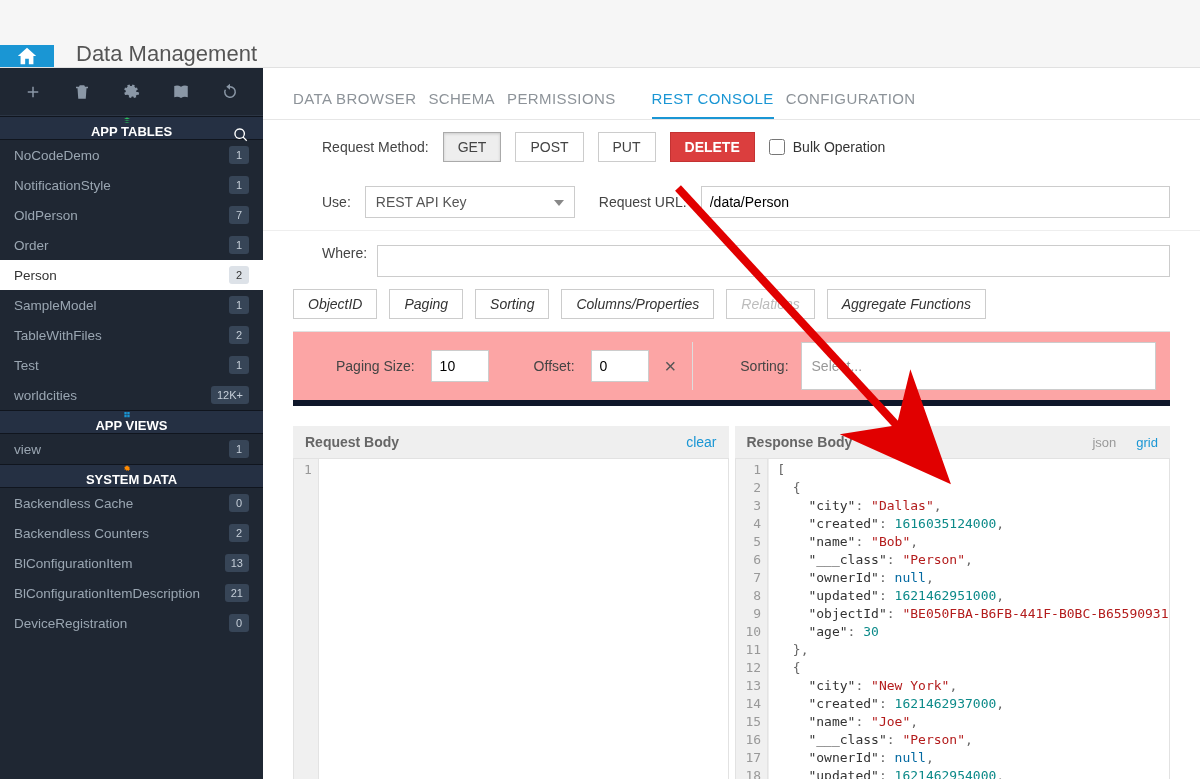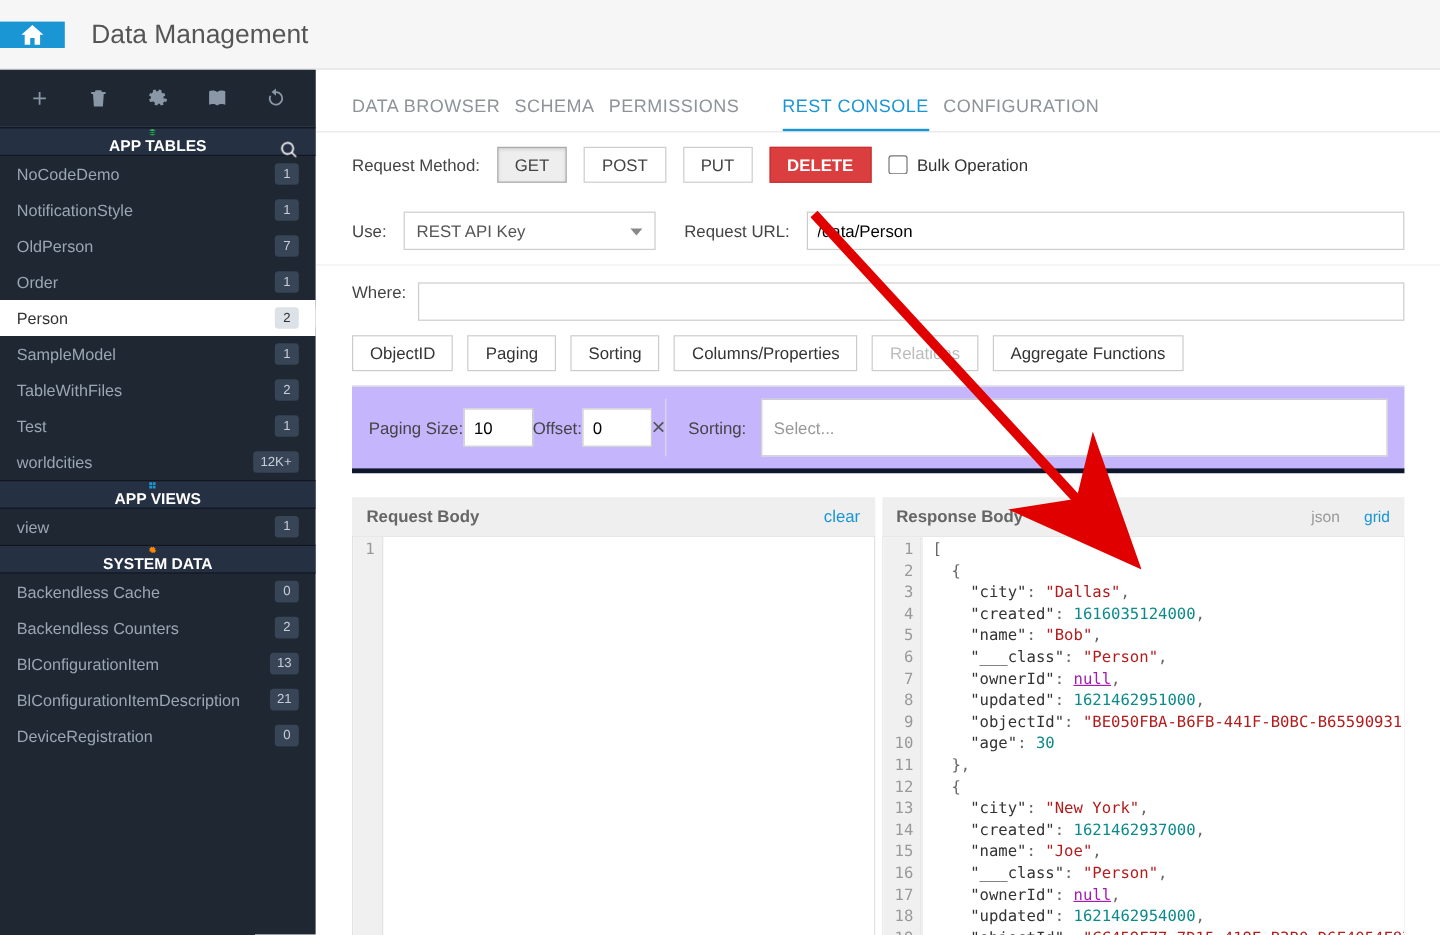--- a/index.html
+++ b/index.html
@@ -1,20 +1,20 @@
 <!DOCTYPE html>
 <html><head>
 <meta charset="utf-8">
 <style>
   * { box-sizing: border-box; margin: 0; padding: 0; }
   html, body { height: 100%; font-family: -apple-system, BlinkMacSystemFont, "Segoe UI", Helvetica, Arial, sans-serif; font-size: 14px; color:#333; }
   body { display:flex; flex-direction:column; background:#fff; }
 
   
-  .topbar { height:58px; background:#f6f6f6; border-bottom:1px solid #e1e1e1; display:flex; align-items:center; }
+  .topbar { height:68px; background:#f6f6f6; border-bottom:1px solid #e1e1e1; display:flex; align-items:flex-end; }
   .home { width:54px; background:#1a96d4; display:flex; align-items:center; justify-content:center; }
   .home svg { width:22px; height:22px; fill:#fff; }
   .page-title { display:flex; align-items:center; padding-left:22px; font-size:22px; color:#555; font-weight:400; }
 
   .page { flex:1; display:flex; min-height:0; overflow:hidden; }
 
   
   .sidebar { width:263px; background:#1f2733; color:#b6bfc9; display:flex; flex-direction:column; overflow:hidden; }
   .side-actions { height:48px; background:#1f2733; display:flex; align-items:center; justify-content:space-around; padding:0 8px; border-bottom:1px solid #2b3544; }
   .side-actions .ico { width:18px; height:18px; fill:#8a97a6; cursor:pointer; }
@@ -31,39 +31,39 @@
   .item.selected .badge { background:#dde2e8; color:#333; }
 
   
   .main { flex:1; overflow:auto; background:#fff; display:flex; flex-direction:column; position:relative; }
   .tabs { display:flex; gap:12px; padding:22px 30px 0 30px; border-bottom:1px solid #e6e6e6; }
   .tab { padding-bottom:10px; color:#8d9399; font-size:15px; letter-spacing:.4px; cursor:pointer; }
   .tab.active { color:#1a96d4; border-bottom:2px solid #1a96d4; font-weight:500;margin-left:24px; }
 
   .row { display:flex; align-items:center; gap:14px; padding:12px 30px; flex-wrap:wrap; }
   .row-border { border-bottom:1px solid #eee; }
-  .lbl { color:#444; font-size:14px; }
+  .lbl { color:#444; font-size:14px;margin-left:29px; }
 
   .btn { border:1px solid #ccc; background:#fff; color:#444; height:30px; padding:0 14px; cursor:pointer; font-size:14px; }
   .btn.selected { background:#eee; border-color:#aaa; box-shadow:inset 0 1px 3px rgba(0,0,0,.15); }
   .btn.danger { background:#db3e3e; color:#fff; border-color:#c43232; font-weight:600; }
 
   .check { display:flex; align-items:center; gap:8px; }
   .check input { width:16px; height:16px; }
 
   .select { border:1px solid #ccc; height:32px; min-width:210px; padding:5px 28px 5px 10px; background:#fff; position:relative; cursor:pointer; display:flex; align-items:center; font-size:14px; color:#555; }
   .select::after { content:""; position:absolute; right:10px; top:50%; margin-top:-2px; border-left:5px solid transparent; border-right:5px solid transparent; border-top:6px solid #888; }
 
   .textin { border:1px solid #ccc; height:32px; padding:4px 8px; font-size:14px; }
 
-  .chips { display:flex; gap:12px; padding:12px 30px; flex-wrap:wrap; }
+  .chips { display:flex; gap:12px; padding:12px 30px; flex-wrap:wrap;font-style:italic; }
   .chip { border:1px solid #ccc; background:#fff; padding:6px 14px; cursor:pointer; font-size:14px; }
   .chip.disabled { color:#bcbcbc; cursor:default; }
 
-  .panel { margin:0 30px 20px 30px; border-top:1px solid #e1e1e1; border-bottom:4px solid #0f172a; background:#c4b5fd; display:flex; align-items:center; padding:10px 14px; position:relative; flex-wrap:wrap; }
+  .panel { margin:0 30px 20px 30px; border-top:1px solid #e1e1e1; border-bottom:6px solid #0f172a; background:#fca5a5; display:flex; align-items:center; gap:16px; padding:10px 14px; position:relative; flex-wrap:wrap; }
   .panel .textin { width:58px; background:#fff; }
   .panel-sorting { flex:1; display:flex; align-items:center; gap:12px; border-left:1px solid #ddd; padding-left:18px;text-align:right; }
   .panel-sorting .sel { flex:1; border:1px solid #ccc; height:48px; background:#fff; color:#999; display:flex; align-items:center; padding-left:10px; }
 
   .bodies { display:flex; gap:0; margin:0 30px; }
   .body-col { flex:1; display:flex; flex-direction:column; min-width:0; }
   .body-head { background:#efefef; height:32px; display:flex; align-items:center; padding:0 12px; font-weight:600; color:#666; position:relative; }
   .body-head .clear { position:absolute; right:12px; color:#1a96d4; font-weight:400; cursor:pointer; }
   .body-head .modes { position:absolute; right:12px; display:flex; gap:20px; font-weight:400; font-size:13px; }
   .modes .mode { color:#999; cursor:pointer; }
@@ -71,21 +71,21 @@
 
   .editor { display:flex; border:1px solid #e2e2e2; font-family:Menlo,Monaco,Consolas,monospace; font-size:13px; line-height:18px; min-height:406px; background:#fff; overflow:auto; }
   .gutter { background:#f0f0f0; text-align:right; padding:2px 6px 2px 10px; color:#999; user-select:none; border-right:1px solid #e3e3e3; }
   .gutter .gl { height:18px; position:relative; }
   .code { padding:2px 8px; white-space:pre; flex:1; }
   .code .ln { height:18px; }
   .k  { color:#333; }           
   .s  { color:#b31c1c; }       
   .n  { color:#0c8a89; }       
   .p  { color:#666; }          
-  .nu { color:#a21caf;text-decoration:underline; }          
+  .nu { color:#0369a1; }          
   .foldcol { width:16px; background:#f7f7f7; border-right:1px solid #eee; }
 
   .whererow { display:flex; gap:10px; padding:14px 30px 0 30px; }
   .whererow .textin { flex:1; }
 
   
   .arrow { position:absolute; left:385px; top:100px; width:320px; height:320px; pointer-events:none; }
 </style>
 </head>
 <body>

